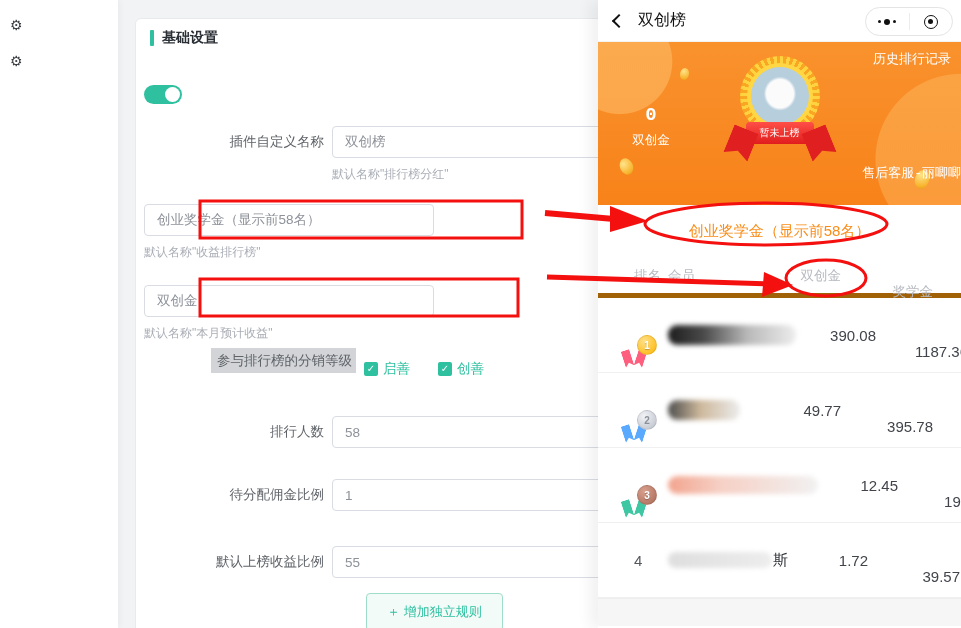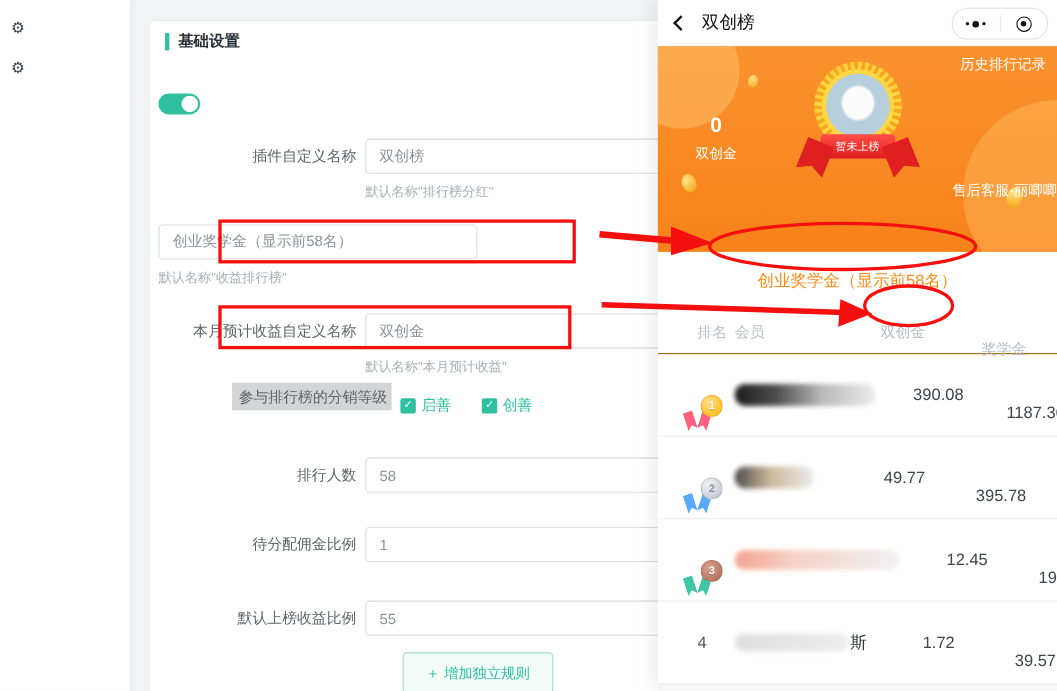--- a/index.html
+++ b/index.html
@@ -59,25 +59,25 @@
     border: 1px solid #e4e4e4; border-radius: 15px; background: #fff; display: flex; align-items: center; }
   .cap-half { flex: 1; display: flex; align-items: center; justify-content: center; cursor: pointer; height: 100%; }
   .cap-div { width: 1px; height: 17px; background: #ececec; }
   .dots { display: flex; align-items: center; gap: 3px; }
   .dots i { border-radius: 50%; background: #111; display: block; }
   .dots i.s { width: 3px; height: 3px; } .dots i.b { width: 6px; height: 6px; }
   .target-ic { width: 14px; height: 14px; border: 1.6px solid #111; border-radius: 50%;
     display: flex; align-items: center; justify-content: center; }
   .target-ic i { width: 5px; height: 5px; background: #111; border-radius: 50%; }
 
-  .banner { position: relative; height: 187px; overflow: hidden; color: #fff;
+  .banner { position: relative; height: 163px; overflow: hidden; color: #fff;
     background:
       radial-gradient(circle at 6% 12%, rgba(255,200,120,.45) 0 52px, rgba(255,200,120,0) 53px),
       radial-gradient(circle at 100% 72%, rgba(255,195,110,.38) 0 85px, rgba(255,195,110,0) 86px),
-      linear-gradient(180deg, #f9922d, #f8821a); }
+      linear-gradient(180deg, #f9922d, #f8821a); font-family: Liberation Mono, monospace; }
   .hist { position: absolute; right: 10px; top: 8px; font-size: 13px; color: #fff; cursor: pointer; }
   .sun { position: absolute; left: 50%; top: 14px; transform: translateX(-50%); width: 80px; height: 80px;
     border-radius: 50%; background: repeating-conic-gradient(#ffd23f 0 5deg, #f9a723 5deg 10deg);
     display: flex; align-items: center; justify-content: center; }
   .sun .ring { width: 66px; height: 66px; border-radius: 50%; background: #ffd744;
     display: flex; align-items: center; justify-content: center; }
   .avatar { width: 58px; height: 58px; border-radius: 50%;
     background: radial-gradient(ellipse 40% 42% at 50% 46%, #fbfbfb 0 58%, rgba(251,251,251,0) 70%), #b7cedd; }
   .ribbon { position: absolute; left: 50%; top: 80px; transform: translateX(-50%); z-index: 3;
     background: linear-gradient(180deg, #ff4f47, #e01d1d); border-radius: 4px; padding: 4px 14px;
@@ -92,21 +92,21 @@
   .stat .v { font-size: 19px; font-weight: bold; } .stat .k { font-size: 12.5px; margin-top: 6px; }
   .coin { position: absolute; border-radius: 50%;
     background: radial-gradient(circle at 35% 30%, #ffe38a, #f7b32b 70%, #d98f14); }
   .coin.c1 { left: 22px; top: 116px; width: 13px; height: 17px; transform: rotate(-24deg); }
   .coin.c2 { left: 82px; top: 26px; width: 9px; height: 12px; transform: rotate(14deg); }
   .coin.c3 { right: 32px; top: 128px; width: 14px; height: 19px; transform: rotate(18deg); }
 
   .list-title { height: 53px; display: flex; align-items: center; justify-content: center;
     font-size: 15px; color: #fa8c16; }
   .prow { display: flex; align-items: center; padding: 0 28px 0 36px; }
-  .prow.head { height: 40px; font-size: 13.5px; color: #b7bac0; border-bottom: 1px solid #a16207; }
+  .prow.head { height: 40px; font-size: 13.5px; color: #b7bac0; border-bottom: 5px solid #a16207; }
   .prow.body { height: 75px; border-bottom: 1px solid #f0f0f0; font-size: 15px; color: #41444b; }
   .c-rank { width: 34px; flex: none; }
   .c-name { flex: 1; display: flex; align-items: center; }
   .c-v1 { width: 80px; flex: none; text-align: right; }
   .c-v2 { width: 92px; flex: none; text-align: right; margin-top: 32px; }
   .rank-num { font-size: 15px; color: #55585e; }
 
   .medal { position: relative; width: 26px; height: 36px; }
   .medal .rib { position: absolute; top: 15px; width: 9px; height: 17px;
     clip-path: polygon(0 0,100% 0,100% 100%,50% 76%,0 100%); }
@@ -169,21 +169,20 @@
   </div>
 
   <div class="frow" style="top:185px">
     <div class="fctrl">
       <input class="tinput" value="创业奖学金（显示前58名）" style="">
       <div class="hint">默认名称"收益排行榜"</div>
     </div>
   </div>
 
   <div class="frow" style="top:266px">
-    <div class="flabel">本月预计收益自定义名称</div>
     <div class="fctrl">
       <input class="tinput" value="双创金" style="">
       <div class="hint">默认名称"本月预计收益"</div>
     </div>
   </div>
 
   <div class="frow" style="top:334px">
     <div class="flabel" style="padding-top:0">
       <span class="lvl-label">参与排行榜的分销等级</span>
     </div>

